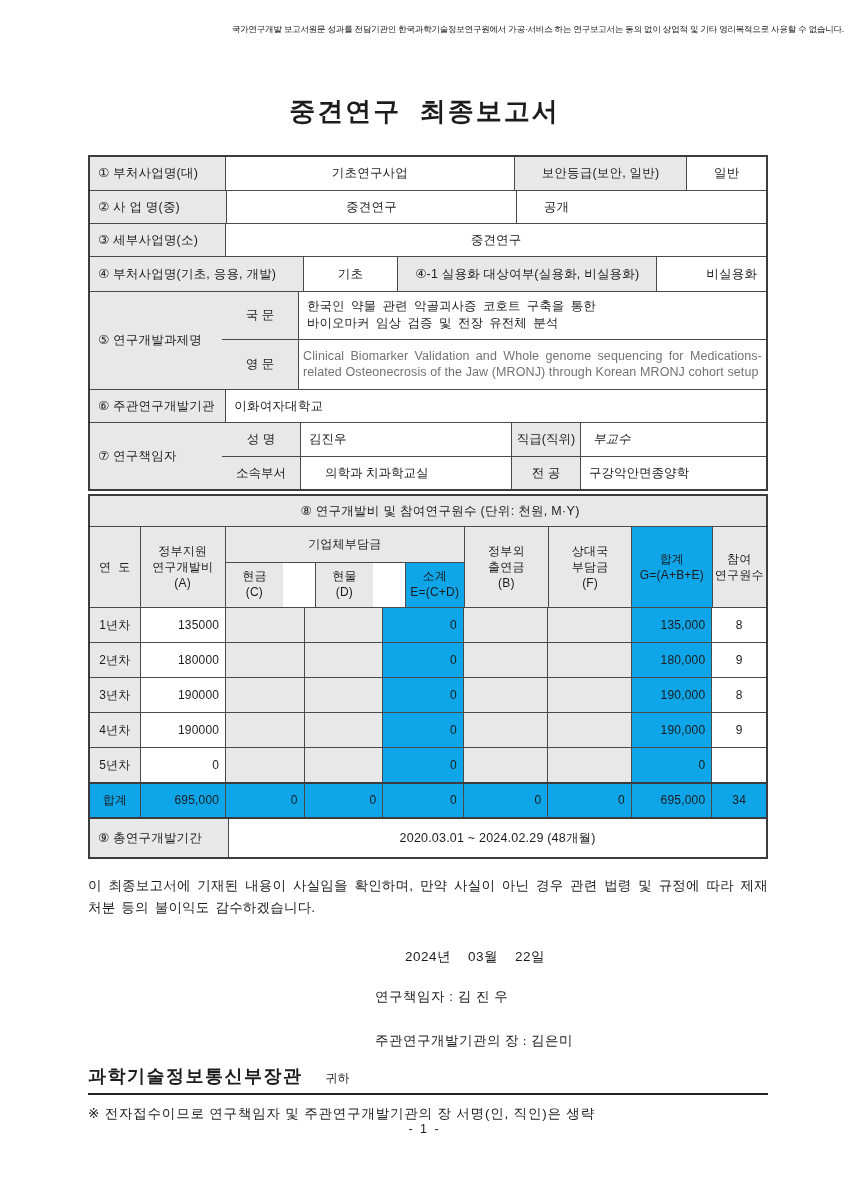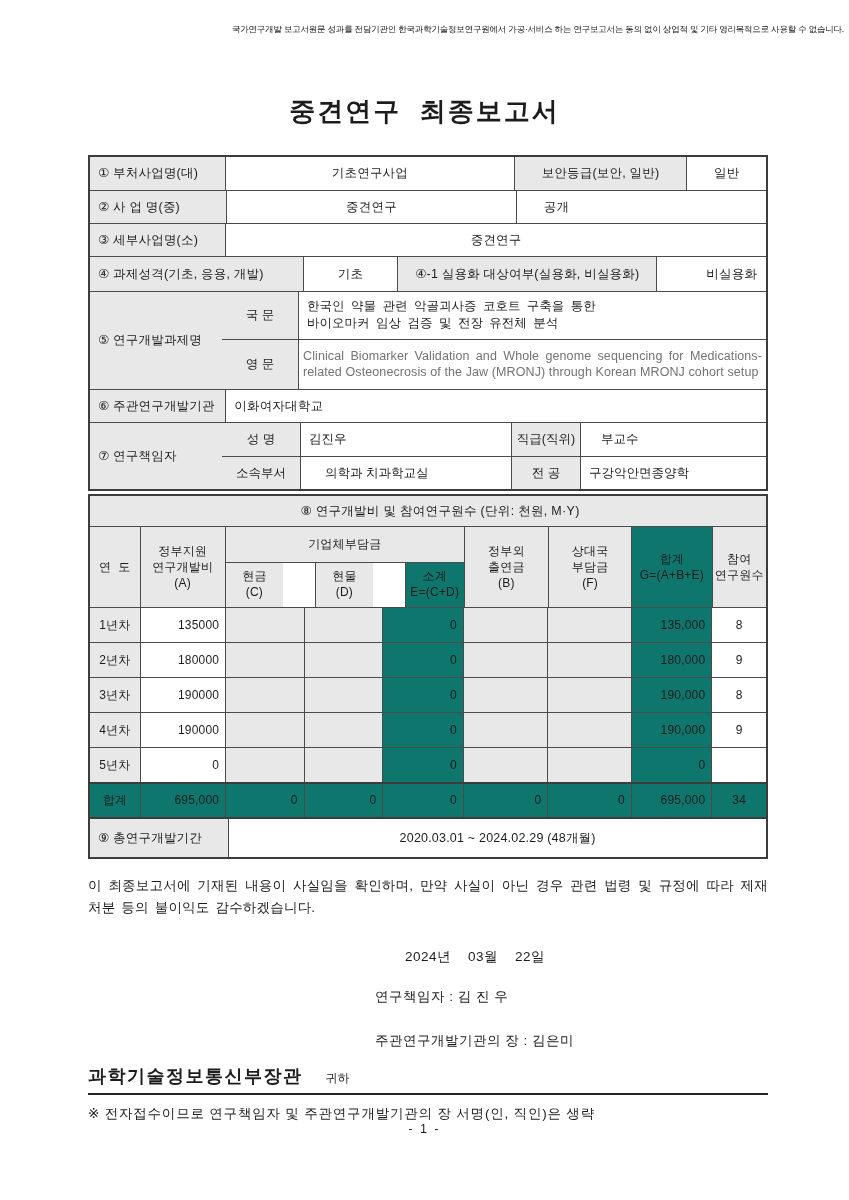--- a/index.html
+++ b/index.html
@@ -10,21 +10,21 @@
          font-size:26px;font-weight:bold;letter-spacing:2px;white-space:pre;}
   .content{position:absolute;left:88px;top:155px;width:680px;}
   
   .tbl{border:2px solid #3c3c3c;box-sizing:border-box;}
   .row{display:flex;border-top:1px solid #4a4a4a;box-sizing:border-box;}
   .row:first-child{border-top:none;}
   .c{box-sizing:border-box;border-left:1px solid #4a4a4a;display:flex;align-items:center;
      font-size:12.5px;letter-spacing:0.2px;line-height:1.35;}
   .c:first-child{border-left:none;}
   .gray{background:#e8e8e8;}
-  .orange{background:#0f766e;}
+  .orange{background:#0ea5e9;}
   .ctr{justify-content:center;text-align:center;}
   .lft{justify-content:flex-start;text-align:left;padding-left:8px;padding-right:6px;}
   .rgt{justify-content:flex-end;text-align:right;padding-right:6px;}
   .pre{white-space:pre-line;}
   .presp{white-space:pre;}
   
   .w136{width:136px;} .w290{width:290px;} .w174{width:174px;} .w80{width:80px;}
   .w544{width:544px;} .w214{width:214px;} .w95{width:95px;} .w261{width:261px;} .w110{width:110px;padding-left:40px;}
   .w76{width:76px;} .w468{width:468px;} .w78{width:78px;} .w211{width:211px;} .w69{width:69px;} .w186{width:186px;}
   .h33{height:33px;} .h35{height:35px;} .h47{height:47px;} .h51{height:51px;}
@@ -49,21 +49,21 @@
   .gc{box-sizing:border-box;display:flex;align-items:center;justify-content:center;text-align:center;line-height:1.3;}
   .gc + .gc{border-left:1px solid #4a4a4a;}
   .brow{display:flex;height:34px;border-top:1px solid #4a4a4a;}
   .trow{display:flex;height:33px;border-top:2px solid #3c3c3c;}
   .prow{display:flex;height:38px;border-top:2px solid #3c3c3c;}
   .prow .c{font-size:12.5px;}
   
   .decl{margin-top:16px;font-size:13.5px;line-height:1.65;text-align:justify;word-spacing:2px;letter-spacing:0.2px;}
   .dateline{margin-top:28px;margin-left:317px;font-size:13.5px;letter-spacing:0.5px;}
   .sig1{margin-top:22px;margin-left:287px;font-size:13.5px;letter-spacing:0.5px;}
-  .sig2{margin-top:26px;margin-left:287px;font-size:13.5px;letter-spacing:0.5px;}
+  .sig2{margin-top:26px;margin-left:287px;font-size:13.5px;letter-spacing:0.5px;font-family:Liberation Serif, serif;}
   .minister{margin-top:14px;display:flex;align-items:baseline;border-bottom:2px solid #222;padding-bottom:5px;}
   .minister .big{font-size:18px;font-weight:600;letter-spacing:1.5px;}
   .minister .small{font-size:12px;margin-left:23px;}
   .footnote{margin-top:10px;font-size:13.5px;letter-spacing:0.8px;}
   .pagenum{position:absolute;top:1122px;left:0;width:100%;text-align:center;font-size:12.5px;letter-spacing:2px;}
 </style>
 </head>
 <body>
 
 <div class="page">
@@ -87,21 +87,21 @@
         <div class="c w290 ctr">중견연구</div>
         <div class="c w80 ctr">공개</div>
       </div>
 
       <div class="row h33">
         <div class="c w136 gray lft">③  세부사업명(소)</div>
         <div class="c w544 ctr">중견연구</div>
       </div>
 
       <div class="row h35">
-        <div class="c w214 gray lft">④  과제성격(기초, 응용, 개발)</div>
+        <div class="c w214 gray lft">④  부처사업명(기초, 응용, 개발)</div>
         <div class="c w95 ctr">기초</div>
         <div class="c w261 gray ctr">④-1 실용화 대상여부(실용화, 비실용화)</div>
         <div class="c w110 ctr">비실용화</div>
       </div>
 
       <div class="row" style="height:98px;">
         <div class="c w136 gray lft">⑤  연구개발과제명</div>
         <div class="substack" style="width:544px;">
           <div class="subrow h47">
             <div class="sc w76 gray ctr">국  문</div>
@@ -120,21 +120,21 @@
         <div class="c w544 lft">이화여자대학교</div>
       </div>
 
       <div class="row" style="height:67px;">
         <div class="c w136 gray lft">⑦  연구책임자</div>
         <div class="substack" style="width:544px;">
           <div class="subrow" style="height:33px;">
             <div class="sc w78 gray ctr">성  명</div>
             <div class="sc w211 lft" style="padding-left:8px;">김진우</div>
             <div class="sc w69 gray ctr">직급(직위)</div>
-            <div class="sc w186 lft" style="padding-left:20px;">부교수</div>
+            <div class="sc w186 lft" style="padding-left:12px;font-style:italic;">부교수</div>
           </div>
           <div class="subrow" style="height:33px;">
             <div class="sc w78 gray ctr">소속부서</div>
             <div class="sc w211 lft" style="padding-left:24px;">의학과 치과학교실</div>
             <div class="sc w69 gray ctr">전  공</div>
             <div class="sc w186 lft" style="padding-left:8px;">구강악안면종양학</div>
           </div>
         </div>
       </div>
     </div>

